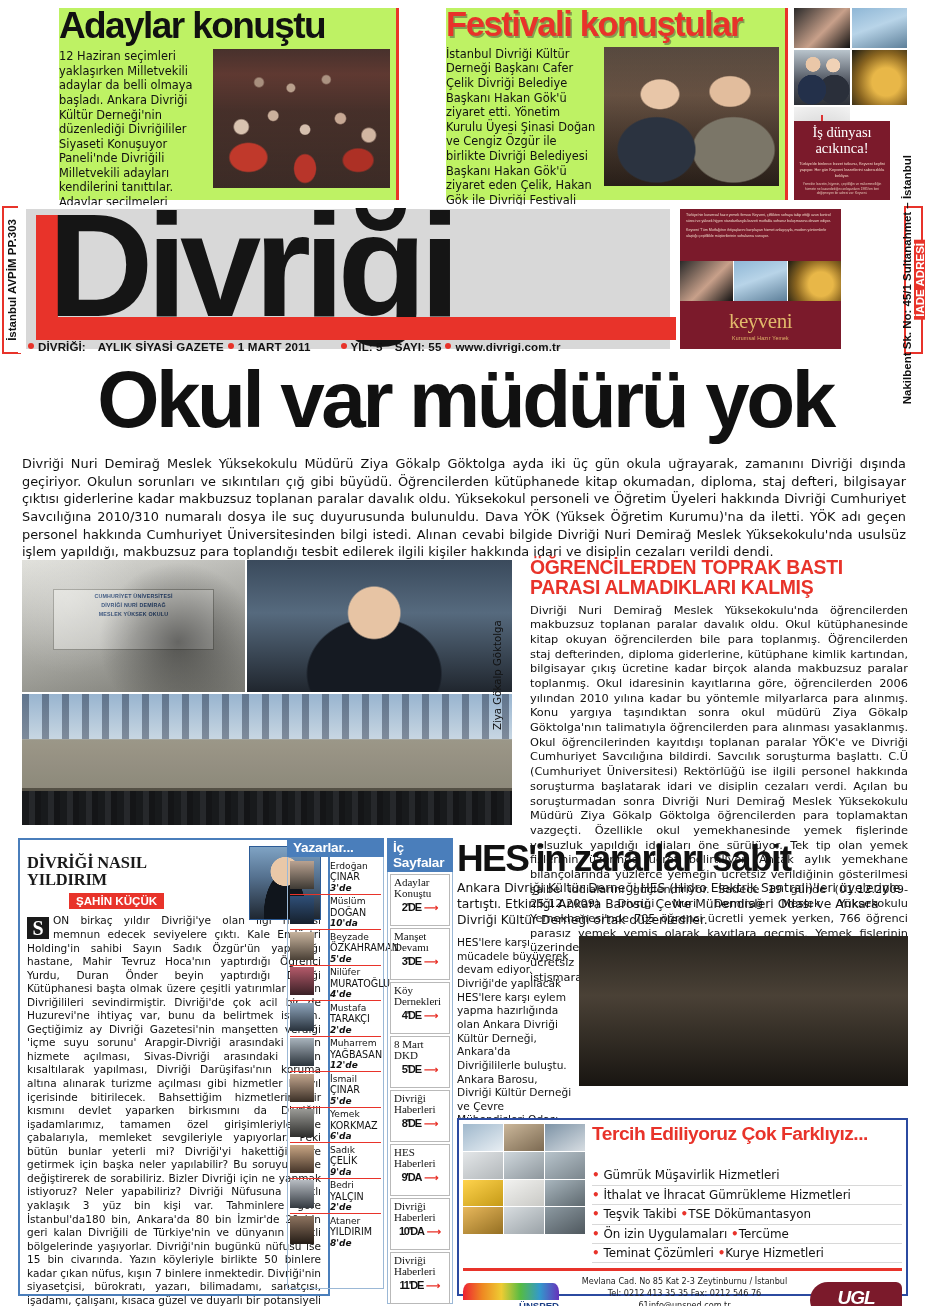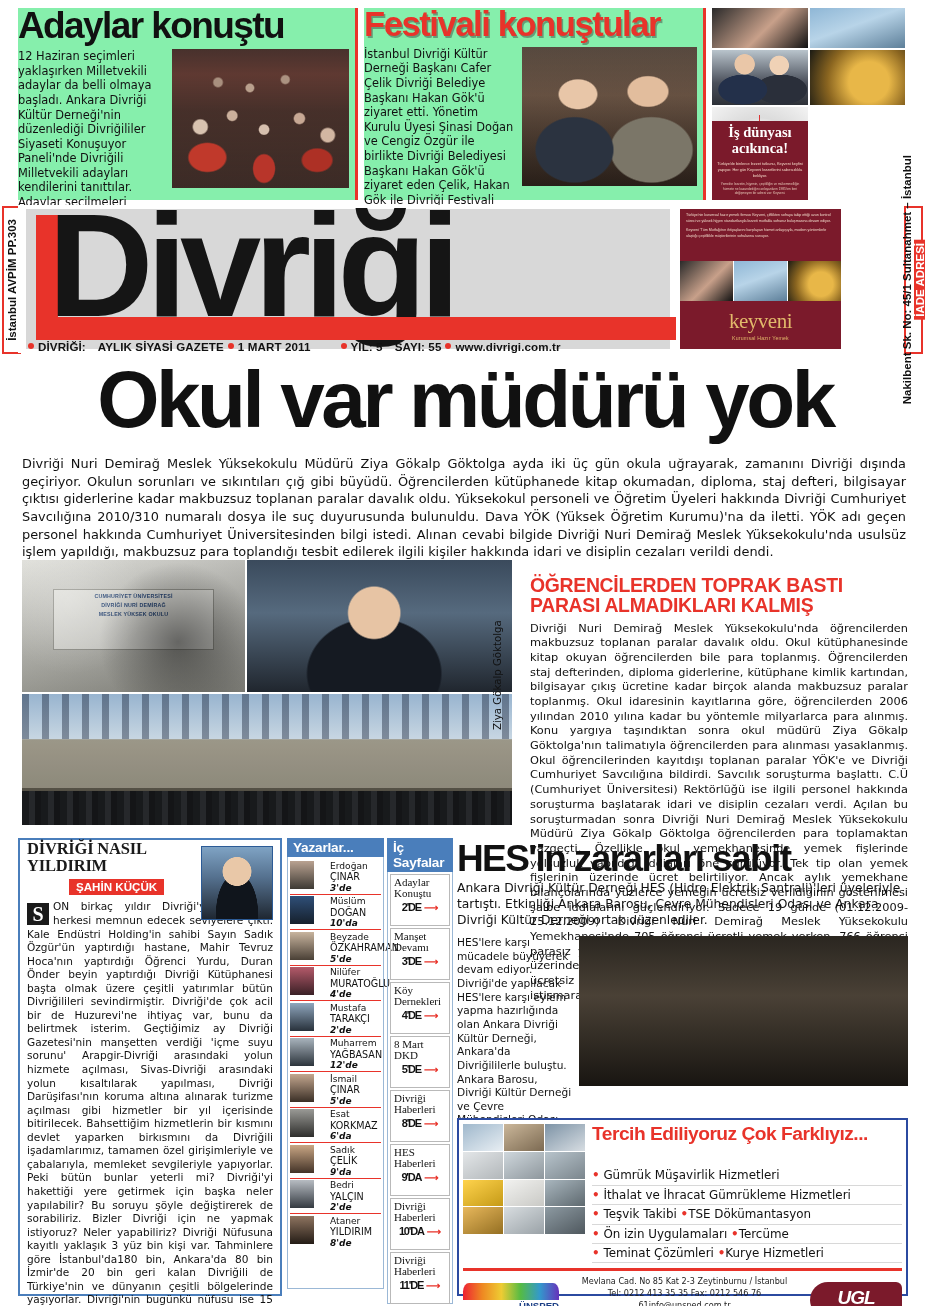--- a/index.html
+++ b/index.html
@@ -11,21 +11,21 @@
   }
   .page {
     position: relative;
     width: 925px; height: 1306px;
     background: #fff;
   }
 
   
   .topstrip { position: absolute; left: 18px; top: 8px; width: 889px; height: 192px; display: flex; gap: 6px; }
 
-  .teaser { position: relative; background: #86efac; }
+  .teaser { position: relative; background: #bef264; margin-left: 41px; }
   .teaser-a { width: 340px; border-right: 3px solid #E8332A; padding-right: 6px;}
   .teaser-b { width: 342px; border-right: 3px solid #E8332A; padding-right: 6px;}
 
   .teaser-a .hl {
     font-size: 37px; font-weight: bold; color: #111; letter-spacing: -1.6px;
     line-height: 0.95; white-space: nowrap;
     font-family: "Liberation Sans", sans-serif;
   }
   .teaser-b .hl {
     font-size: 34.5px; font-weight: bold; color: #E8332A; letter-spacing: -1.4px;
@@ -93,21 +93,21 @@
       radial-gradient(circle at 34% 26%, #eac7a8 0 13%, transparent 14%),
       radial-gradient(circle at 70% 28%, #f0d2b6 0 12%, transparent 13%),
       radial-gradient(ellipse at 32% 72%, #23304a 0 26%, transparent 27%),
       radial-gradient(ellipse at 72% 72%, #2a2f3a 0 26%, transparent 27%);
   }
   .bz-goldclock { background: radial-gradient(circle at 62% 58%, #e8b748 0 30%, #8a6520 62%, #1a1a14 100%); }
   .bizmsg {
     position: absolute; left: 0; top: 113px; width: 96px; height: 80px;
     background: #7B1A2B; color: #fff; text-align: center; padding: 4px 3px 2px;
   }
-  .bizmsg .t1 { font-family: "Liberation Serif", serif; font-size: 14.5px; line-height: 1.08; font-weight: bold; }
+  .bizmsg .t1 { font-family: "Liberation Serif", serif; font-size: 14.5px; line-height: 1.08; }
   .bizmsg .t2 { font-size: 3.9px; line-height: 1.45; margin-top: 5px; color: #f3d7c6; }
   .bizmsg .t3 { font-size: 3.2px; line-height: 1.4; margin-top: 4px; color: #e6c9b9; }
 
   
   .masthead { position: absolute; left: 18px; top: 205px; width: 889px; height: 148px; background: #fff; }
   .mh-box { position: absolute; left: 8px; top: 4px; width: 644px; height: 140px; background: #D8D8D8; }
   .mh-title {
     position:absolute; left: 22px; top: -16px; width: 640px;
     font-size: 146px; font-weight: bold; color:#151515; letter-spacing: -7px;
     line-height: 1; font-family: "Liberation Sans", sans-serif;
@@ -171,32 +171,32 @@
      mix-blend-mode: multiply; opacity:.8; }
   .mp-school .people { position:absolute; left:0; bottom:0; width:100%; height:26%;
      background: repeating-linear-gradient(90deg,#2b3038 0 7px, #454b55 7px 13px, #23272e 13px 19px); }
   .vcaption {
     position:absolute; left: 492px; top: 610px; height:120px; width: 17px;
     writing-mode: vertical-rl; transform: rotate(180deg);
     font-size: 10.2px; color:#111; white-space:nowrap;
     font-family:"DejaVu Sans", sans-serif;
   }
 
-  .side-art { position:absolute; left: 530px; top: 576px; width: 378px; }
+  .side-art { position:absolute; left: 530px; top: 558px; width: 378px; }
   .side-art h2 {
     color:#E8332A; font-size: 19.4px; font-weight: bold; line-height: 1.02;
     letter-spacing:-.3px; font-family:"Liberation Sans", sans-serif;
   }
   .side-art .body {
     margin-top: 5px; font-size: 11.35px; line-height: 1.295; color:#111; text-align: justify;
     font-family:"DejaVu Sans", sans-serif;
   }
 
   
-  .col-op { position:absolute; left: 18px; top: 838px; width: 264px; height: 458px; border: 2px solid #4a7ebb; background:#fff; padding: 0 7px; }
+  .col-op { position:absolute; left: 18px; top: 838px; width: 312px; height: 458px; border: 2px solid #4a7ebb; background:#fff; padding: 14px 7px; }
   .op-title { font-size: 16.5px; font-weight: bold; color:#1a1a1a; line-height:1.06; letter-spacing:-.2px; width:150px;
               font-family:"Liberation Serif", serif;}
   .op-photo { position:absolute; right: 7px; top: 6px; width: 72px; height: 74px; border:1px solid #2c5b96;
               background: linear-gradient(180deg,#7fa3c4 0%,#55718f 42%,#1f2731 100%);}
   .op-photo::after{ content:""; position:absolute; inset:0;
      background: radial-gradient(circle at 50% 34%, #e9c8a8 0 24%, transparent 25%),
                  radial-gradient(ellipse at 50% 92%, #10151c 0 42%, transparent 43%); }
   .op-byline { display:inline-block; background:#E8332A; color:#fff; font-size:11.6px; font-weight:bold;
                padding:1.5px 7px; margin-top:4px; margin-left: 42px; font-family:"Liberation Sans",sans-serif;}
   .op-drop { float:left; background:#1a1a1a; color:#fff; font-size:20px; font-weight:bold; width:22px; height:22px;
@@ -433,21 +433,21 @@
         <div class="wr">
           <div class="wr-ph" style="background: linear-gradient(rgb(169, 180, 189), rgb(44, 52, 60));"></div>
           <div class="wr-name"><span>Muharrem</span><br><span class="sur">YAĞBASAN</span> <span class="pg">12'de</span></div>
         </div>
         <div class="wr">
           <div class="wr-ph" style="background: linear-gradient(rgb(196, 167, 143), rgb(58, 47, 38));"></div>
           <div class="wr-name"><span>İsmail</span><br><span class="sur">ÇINAR</span> <span class="pg">5'de</span></div>
         </div>
         <div class="wr">
           <div class="wr-ph" style="background: linear-gradient(rgb(154, 154, 150), rgb(46, 46, 44));"></div>
-          <div class="wr-name"><span>Esat</span><br><span class="sur">KORKMAZ</span> <span class="pg">6'da</span></div>
+          <div class="wr-name"><span>Yemek</span><br><span class="sur">KORKMAZ</span> <span class="pg">6'da</span></div>
         </div>
         <div class="wr">
           <div class="wr-ph" style="background: linear-gradient(rgb(201, 166, 132), rgb(67, 51, 40));"></div>
           <div class="wr-name"><span>Sadık</span><br><span class="sur">ÇELİK</span> <span class="pg">9'da</span></div>
         </div>
         <div class="wr">
           <div class="wr-ph" style="background: linear-gradient(rgb(183, 188, 194), rgb(52, 58, 65));"></div>
           <div class="wr-name"><span>Bedri</span><br><span class="sur">YALÇIN</span> <span class="pg">2'de</span></div>
         </div>
         <div class="wr">

